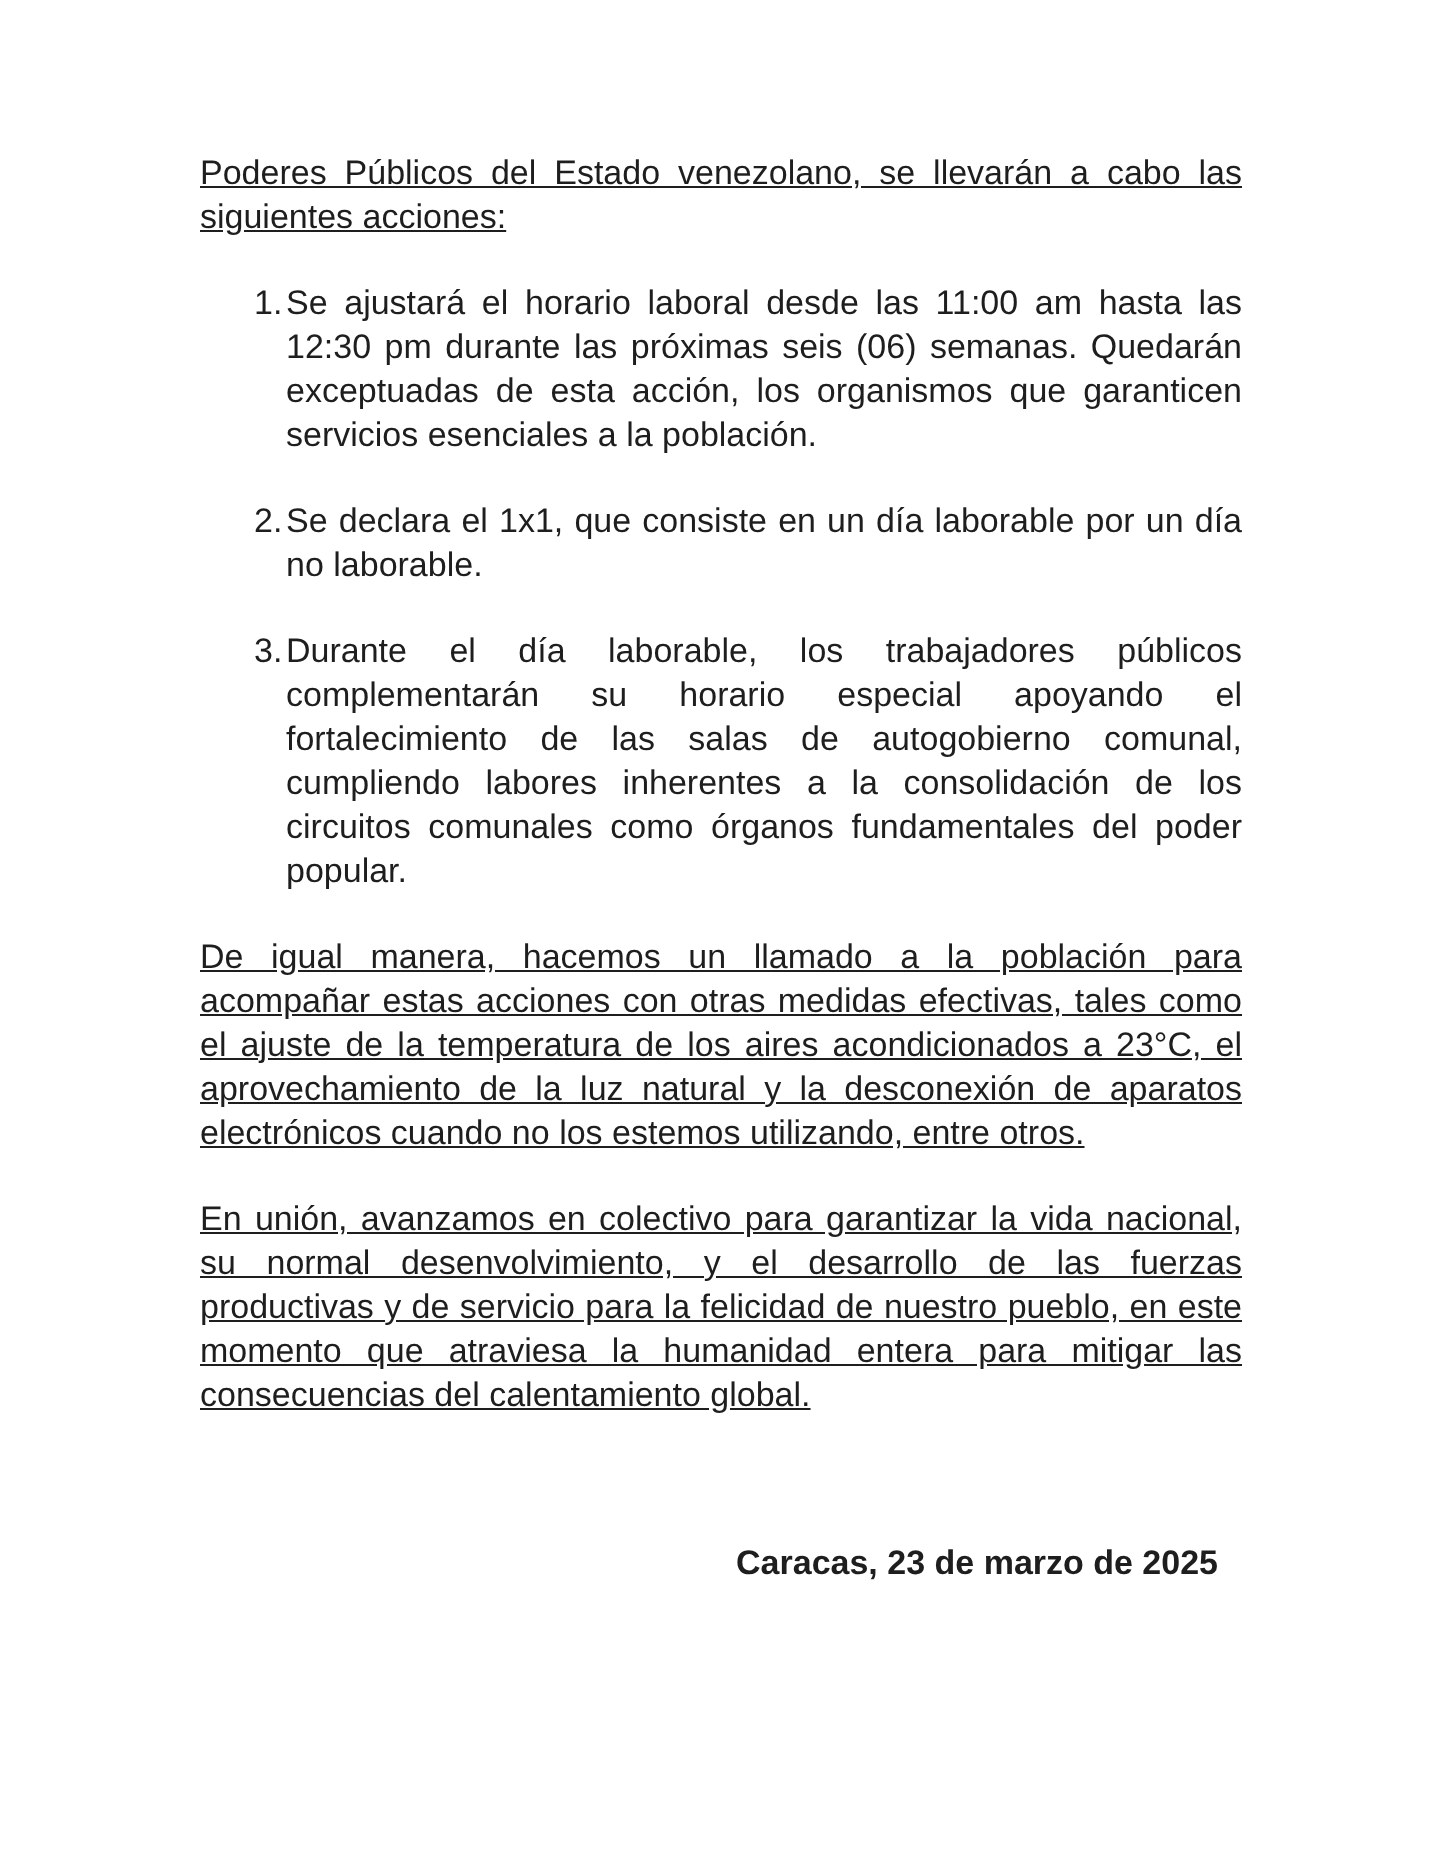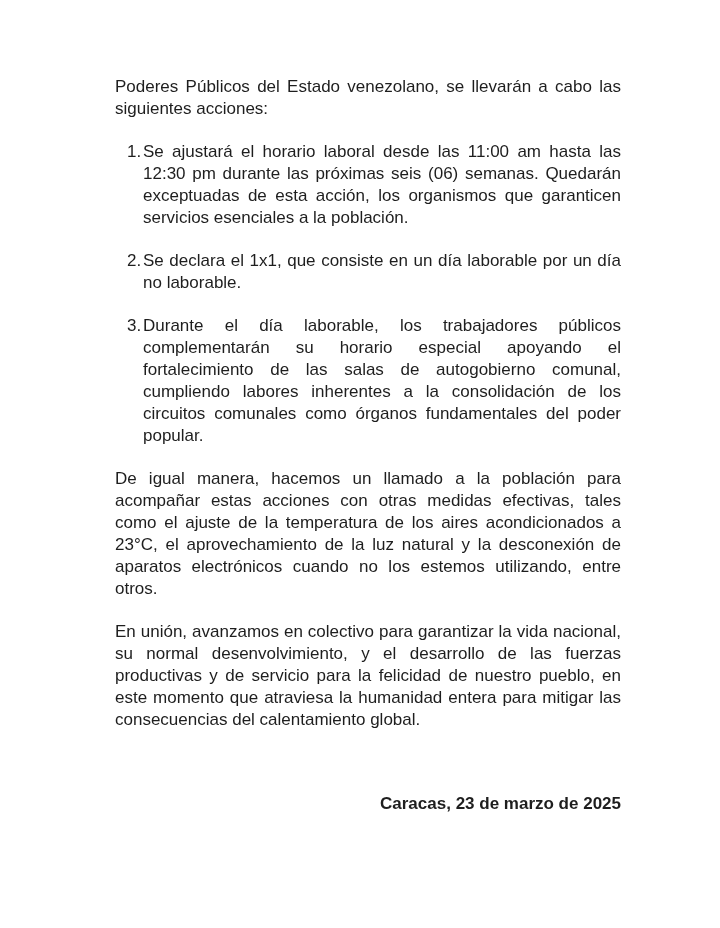--- a/index.html
+++ b/index.html
@@ -14,43 +14,44 @@
     background: #ffffff;
     box-sizing: border-box;
     padding: 76px 99px 0 100px;
     font-family: "Liberation Sans", "DejaVu Sans", sans-serif;
     font-size: 17px;
     line-height: 22px;
     color: #1e1e1e;
     overflow: hidden;
   }
   .para {
-    margin: 0 0 21px 15px;
+    margin: 0 0 21px 0;
     text-align: justify;
+    text-decoration: underline;
   }
   .para.last-body {
     margin-bottom: 0;
   }
   .numbered-list {
     margin: 0;
     padding: 0;
   }
   .list-item {
     position: relative;
     margin: 0 0 21px 43px;
     text-align: justify;
   }
   .list-number {
     position: absolute;
     left: -16px;
     top: 0;
     white-space: nowrap;
   }
   .dateline {
-    margin: 62px 0 0 0;
+    margin: 62px 12px 0 0;
     text-align: right;
     font-weight: bold;
   }
 </style>
 </head>
 <body>
 
 <div class="page">
 
   <p class="para">Poderes Públicos del Estado venezolano, se llevarán a cabo las siguientes acciones:</p>

